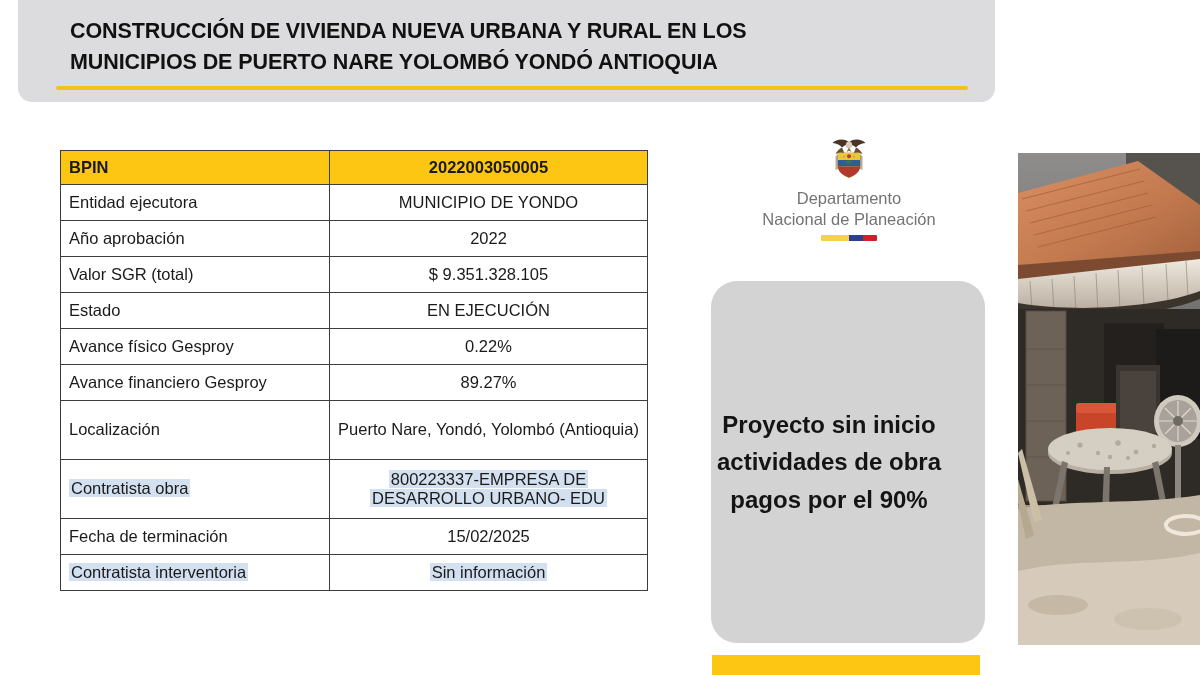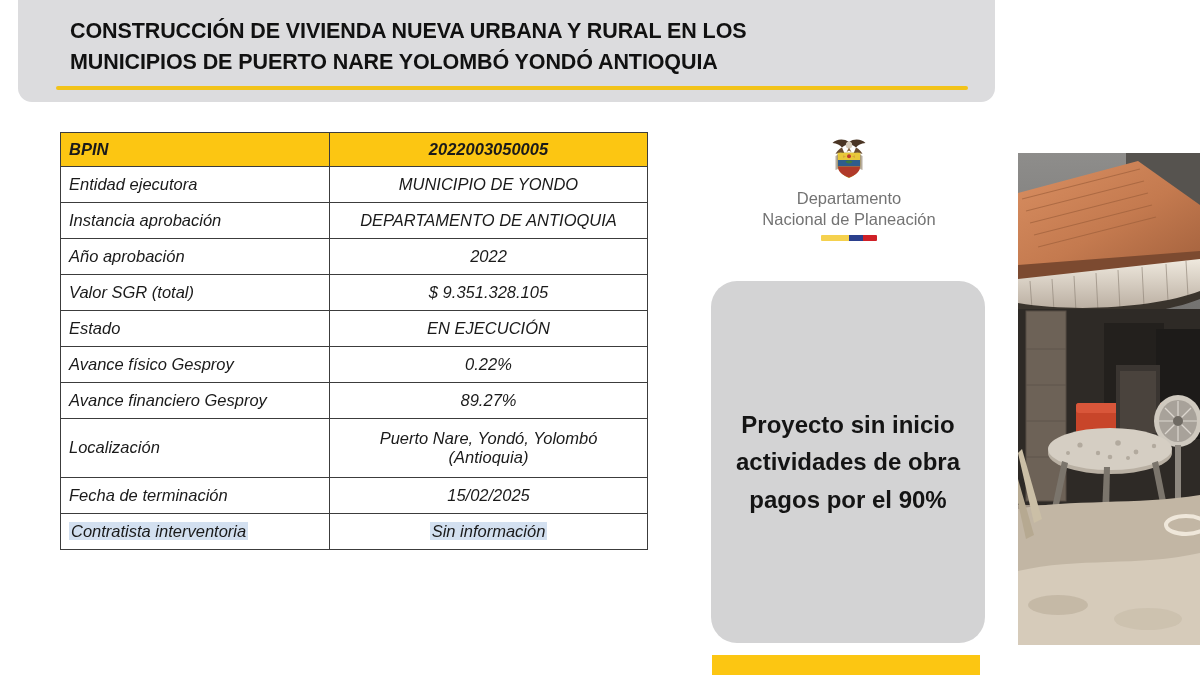--- a/index.html
+++ b/index.html
@@ -47,25 +47,24 @@
     width: 912px;
     height: 4px;
     background: #f2c31a;
     border-radius: 2px;
   }
 
   
   #project-table {
     position: absolute;
     left: 60px;
-    top: 132px;
+    top: 150px;
     width: 553px;
     border-collapse: collapse;
     table-layout: fixed;
-    font-style: italic;
   }
   #project-table td {
     border: 1.6px solid #3c3c3c;
     padding: 2px 8px;
     font-size: 16.5px;
     line-height: 1.16;
     vertical-align: middle;
     background: #ffffff;
   }
   #project-table td.cell-label {
@@ -125,21 +124,21 @@
   #callout-box {
     position: absolute;
     left: 711px;
     top: 281px;
     width: 274px;
     height: 362px;
     background: #d3d3d4;
     border-radius: 26px;
     display: flex;
     align-items: center;
-    justify-content: center;
+    justify-content: flex-start;
   }
   #callout-text {
     width: 236px;
     text-align: center;
     font-size: 24px;
     font-weight: 700;
     line-height: 1.55;
     color: #141414;
   }
   #callout-underbar {
@@ -175,24 +174,20 @@
   <tbody id="table-body">
     <tr class="row-head">
       <td class="cell-label">BPIN</td>
       <td class="cell-value">2022003050005</td>
     </tr>
   <tr class="row-std">
         <td class="cell-label">Entidad ejecutora</td>
         <td class="cell-value">MUNICIPIO DE YONDO</td>
       </tr>
       <tr class="row-std">
-        <td class="cell-label">Instancia aprobación</td>
-        <td class="cell-value">DEPARTAMENTO DE ANTIOQUIA</td>
-      </tr>
-      <tr class="row-std">
         <td class="cell-label">Año aprobación</td>
         <td class="cell-value">2022</td>
       </tr>
       <tr class="row-std">
         <td class="cell-label">Valor SGR (total)</td>
         <td class="cell-value">$ 9.351.328.105</td>
       </tr>
       <tr class="row-std">
         <td class="cell-label">Estado</td>
         <td class="cell-value">EN EJECUCIÓN</td>
@@ -201,20 +196,24 @@
         <td class="cell-label">Avance físico Gesproy</td>
         <td class="cell-value">0.22%</td>
       </tr>
       <tr class="row-std">
         <td class="cell-label">Avance financiero Gesproy</td>
         <td class="cell-value">89.27%</td>
       </tr>
       <tr class="row-tall">
         <td class="cell-label">Localización</td>
         <td class="cell-value">Puerto Nare, Yondó, Yolombó (Antioquia)</td>
+      </tr>
+      <tr class="row-tall">
+        <td class="cell-label"><span class="hl">Contratista obra</span></td>
+        <td class="cell-value"><span class="hl">800223337-EMPRESA DE DESARROLLO URBANO- EDU</span></td>
       </tr>
       <tr class="row-std">
         <td class="cell-label">Fecha de terminación</td>
         <td class="cell-value">15/02/2025</td>
       </tr>
       <tr class="row-std">
         <td class="cell-label"><span class="hl">Contratista interventoria</span></td>
         <td class="cell-value"><span class="hl">Sin información</span></td>
       </tr>
     </tbody>

